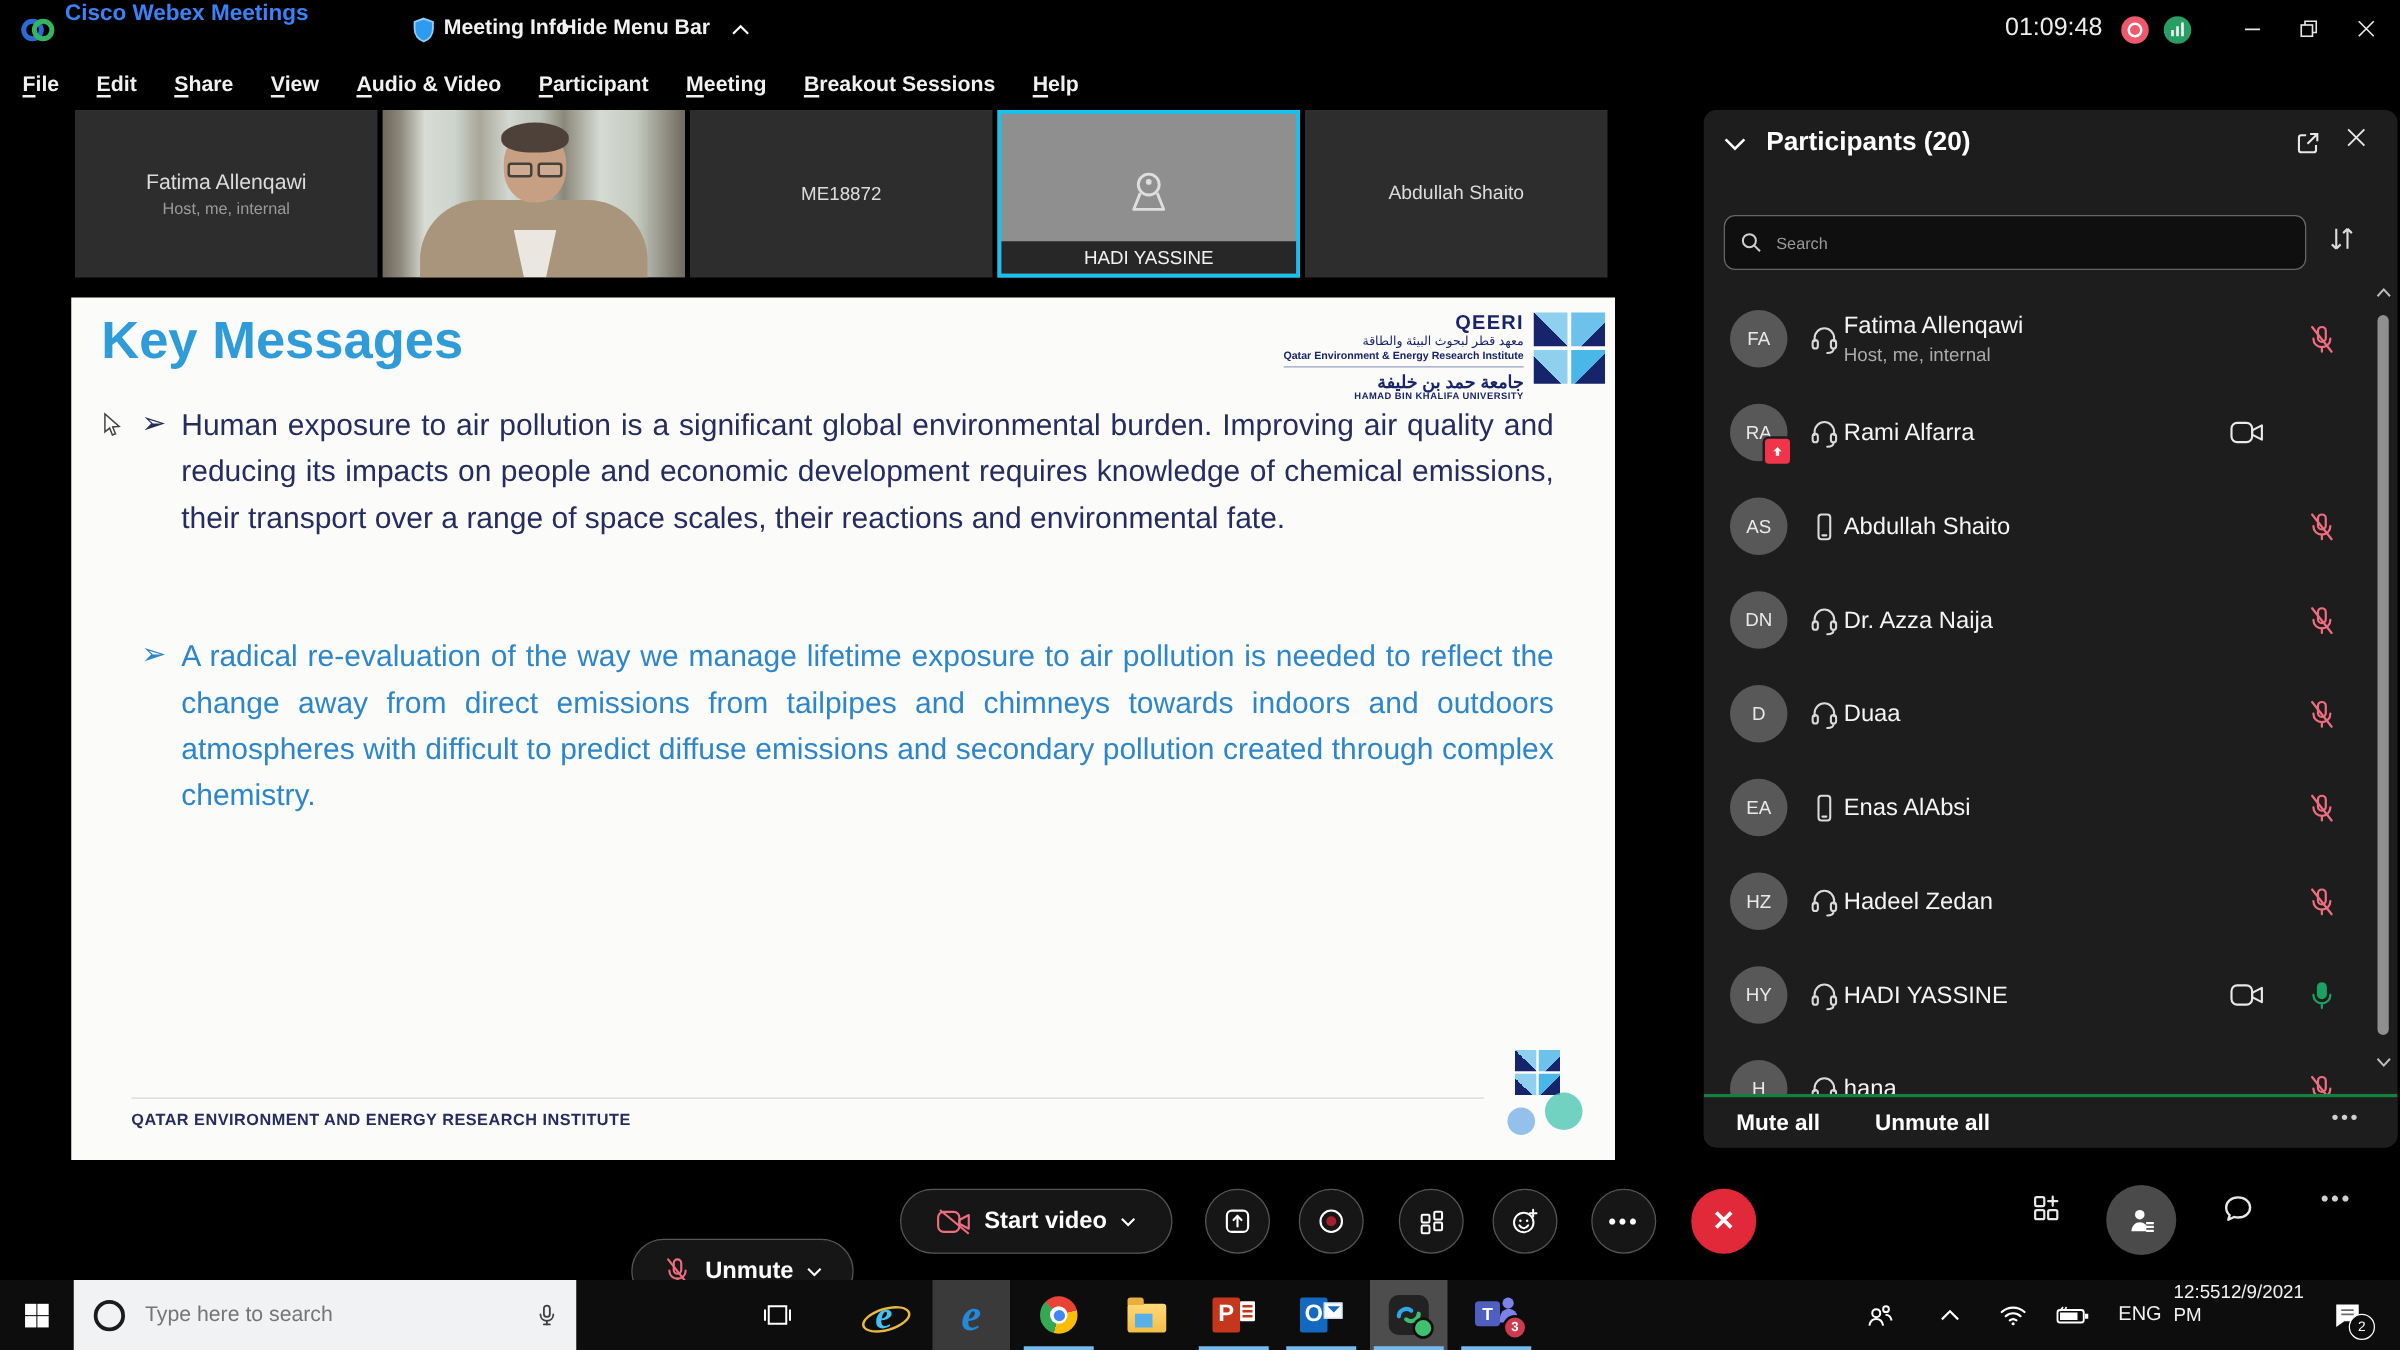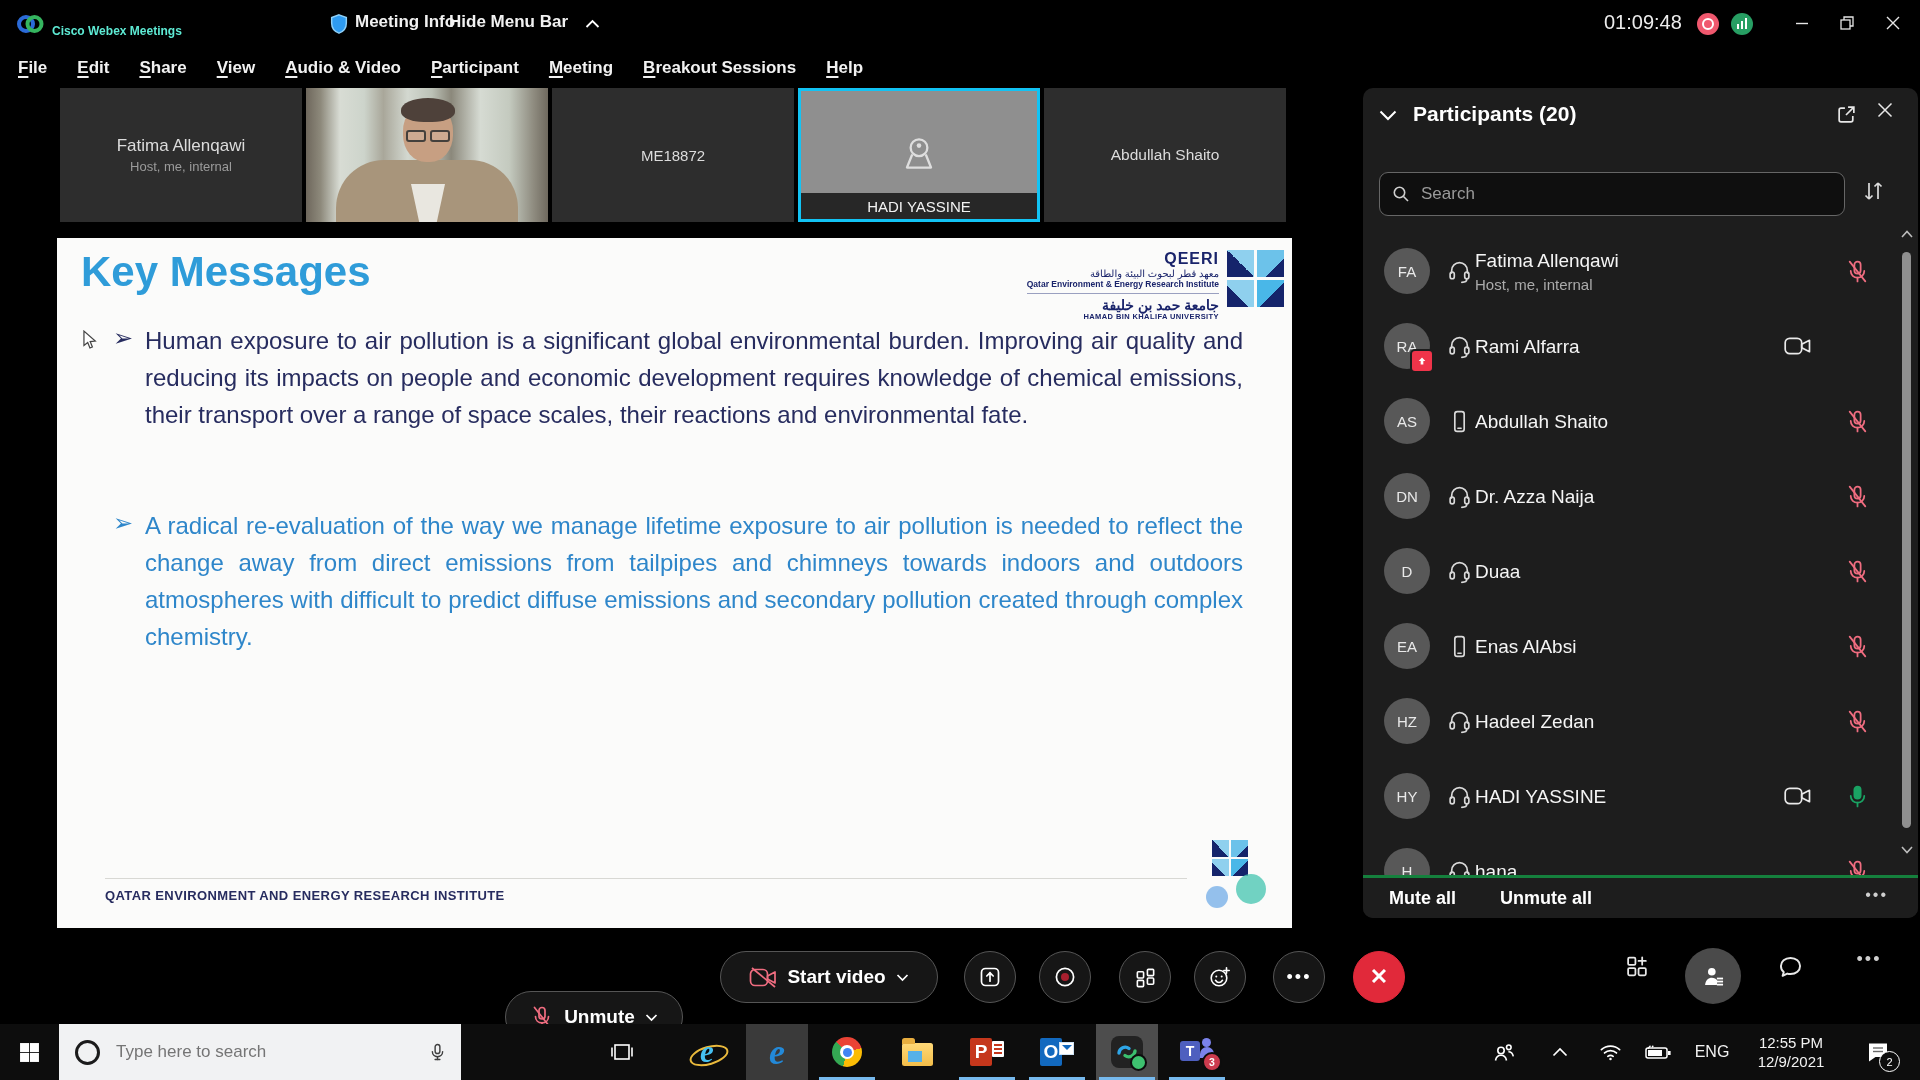--- a/index.html
+++ b/index.html
@@ -3,21 +3,21 @@
 <meta charset="utf-8">
 <style>
   html,body{margin:0;padding:0;background:#000;}
   #screen{position:relative;width:1920px;height:1080px;background:#000;overflow:hidden;
           font-family:"Liberation Sans",sans-serif;color:#f1f1f1;}
   svg{display:block}
 
   
   .titlebar{position:absolute;left:0;top:0;width:1920px;height:48px;}
   .tb-logo{position:absolute;left:16px;top:11px;}
-  .tb-appname{position:absolute;left:52px;top:24px;font-size:12px;font-weight:700;color:#5eead4;}
+  .tb-appname{position:absolute;left:52px;top:0;font-size:18px;font-weight:700;color:#3b82f6;}
   .tb-shield{position:absolute;left:328px;top:13px;}
   .tb-meetinginfo{position:absolute;left:355px;top:12px;font-size:17px;font-weight:700;}
   .tb-hidemenu{position:absolute;left:449px;top:12px;font-size:17px;font-weight:700;}
   .tb-hm-chev{position:absolute;left:585px;top:19px;}
   .tb-time{position:absolute;left:1604px;top:11px;font-size:20px;color:#ececec;}
   .ind{position:absolute;top:13px;width:22px;height:22px;border-radius:50%;display:flex;align-items:center;justify-content:center;}
   .ind-rec{left:1697px;background:#f0586e;}
   .ind-rec i{display:block;width:8px;height:8px;border:2.5px solid #fff;border-radius:50%;}
   .ind-net{left:1731px;background:#279e63;display:flex;align-items:flex-end;gap:1.5px;padding:0;justify-content:center;}
   .ind-net i{display:block;width:2.5px;background:#fff;margin-bottom:6px;}
@@ -77,21 +77,21 @@
 
   
   .panel{position:absolute;left:1363px;top:88px;width:555px;height:830px;background:#1d1d1d;border-radius:10px;}
   .p-head{position:absolute;left:0;top:0;width:100%;height:56px;}
   .p-chev{position:absolute;left:16px;top:22px;}
   .p-title{position:absolute;left:50px;top:14px;font-size:21px;font-weight:700;color:#fff;}
   .p-pop{position:absolute;left:473px;top:16px;}
   .p-close{position:absolute;left:514px;top:14px;font-size:19px;color:#e8e8e8;}
   .p-search{position:absolute;left:16px;top:84px;width:466px;height:44px;background:#0f0f0f;border:1px solid #666;
             border-radius:9px;display:flex;align-items:center;padding:0 12px;box-sizing:border-box;gap:9px;}
-  .p-search input{flex:1;background:transparent;border:none;outline:none;color:#fdba74;font-size:17px;font-family:inherit;}
+  .p-search input{flex:1;background:transparent;border:none;outline:none;color:#fdba74;font-size:13px;font-family:inherit;}
   .p-search input::placeholder{color:#9a9a9a;}
   .p-sort{position:absolute;left:498px;top:92px;font-size:20px;color:#dcdcdc;letter-spacing:-2px;}
   .p-list{position:absolute;left:0;top:136px;width:555px;height:654px;overflow:hidden;}
   .p-row{position:absolute;left:0;width:555px;height:75px;}
   .avatar{position:absolute;left:21px;top:14px;width:46px;height:46px;border-radius:50%;background:#585858;
           display:flex;align-items:center;justify-content:center;font-size:15px;color:#e9e9e9;}
   .share-badge{position:absolute;right:-4px;bottom:-4px;width:20px;height:20px;border-radius:5px;background:#f0344a;
                border:2.5px solid #1d1d1d;display:flex;align-items:center;justify-content:center;}
   .dev{position:absolute;left:84px;top:25px;}
   .pnames{position:absolute;left:112px;top:0;height:75px;display:flex;flex-direction:column;justify-content:center;}
@@ -159,21 +159,21 @@
   .wbx-badge{position:absolute;right:-4px;bottom:-3px;width:13px;height:13px;border-radius:50%;background:#3ec16f;border:2px solid #0d0d0d;}
   .teams{position:relative;width:34px;height:30px;}
   .teams .ttile{position:absolute;left:0;top:4px;width:20px;height:20px;background:#4e5fbf;border-radius:3px;color:#fff;
                 font-weight:700;font-size:14px;display:flex;align-items:center;justify-content:center;}
   .teams .thead{position:absolute;right:3px;top:1px;width:9px;height:9px;border-radius:50%;background:#7b83eb;}
   .teams .tbody{position:absolute;right:0;top:10px;width:14px;height:11px;border-radius:7px 7px 0 0;background:#7b83eb;}
   .badge-red{position:absolute;right:-8px;bottom:-5px;min-width:16px;height:16px;border-radius:50%;background:#cc3b4e;
              color:#fff;font-size:10.5px;font-weight:700;display:flex;align-items:center;justify-content:center;border:2px solid #0d0d0d;}
   .tray-item{position:absolute;top:0;height:56px;display:flex;align-items:center;justify-content:center;}
   .tray-text{font-size:16px;color:#f2f2f2;}
-  .tk-clock{position:absolute;left:1745px;top:0;width:92px;height:56px;display:flex;flex-direction:column;align-items:center;
+  .tk-clock{position:absolute;left:1745px;top:0;width:92px;height:56px;display:flex;flex-direction:row;align-items:flex-start;
             justify-content:center;font-size:15px;line-height:19px;color:#f2f2f2;}
   .tk-notif{position:absolute;left:1852px;top:0;width:52px;height:56px;display:flex;align-items:center;justify-content:center;}
   .notif-badge{position:absolute;right:4px;bottom:8px;width:19px;height:19px;border-radius:50%;border:1.6px solid #fff;
                background:#0d0d0d;color:#fff;font-size:11px;display:flex;align-items:center;justify-content:center;}
 </style>
 </head>
 <body>
 
 <div id="screen">
 

